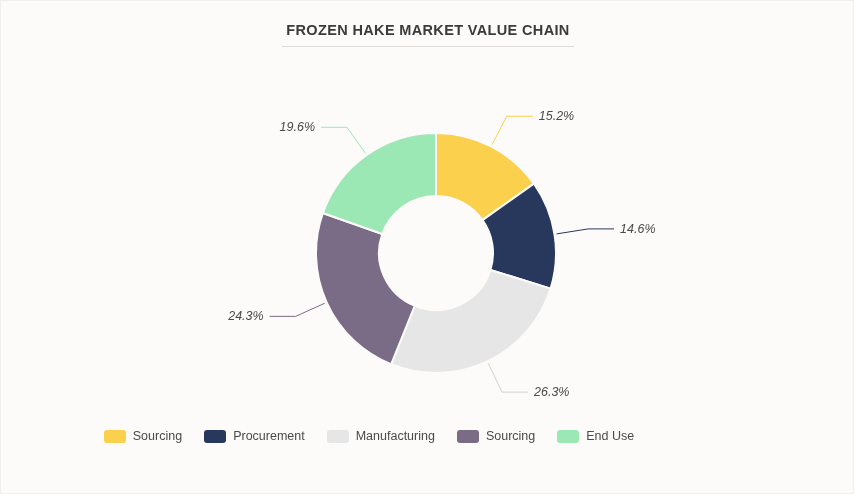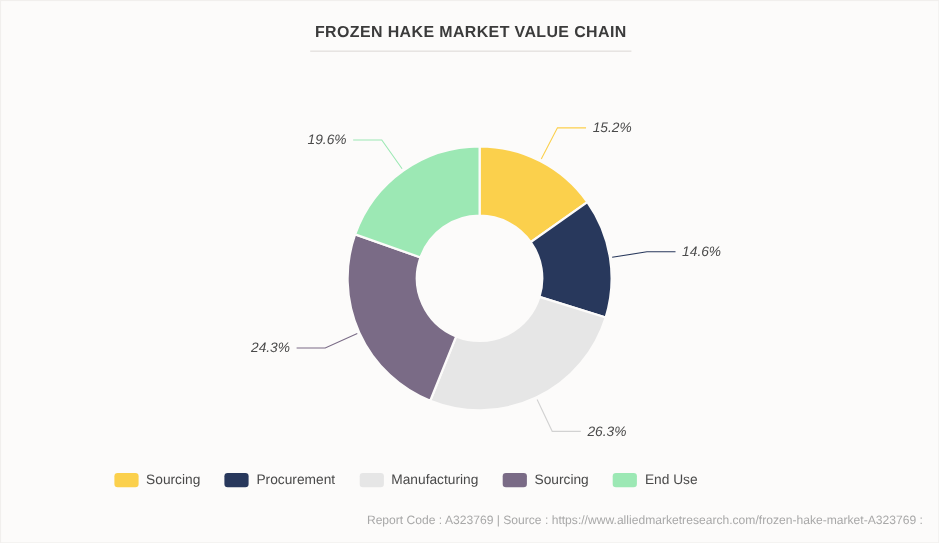--- a/index.html
+++ b/index.html
@@ -157,17 +157,14 @@
       <div class="legend-item">
         <span class="legend-swatch" style="background: rgb(122, 107, 134);"></span>
         <span class="legend-label">Sourcing</span>
       </div>
       <div class="legend-item">
         <span class="legend-swatch" style="background: rgb(156, 232, 180);"></span>
         <span class="legend-label">End Use</span>
       </div>
     </div>
 
-  <div class="footer">
-    <span class="footer-text">Report Code : A323769  |  Source : https://www.alliedmarketresearch.com/frozen-hake-market-A323769 :</span>
-  </div>
 
 </div>
 
 </body></html>

